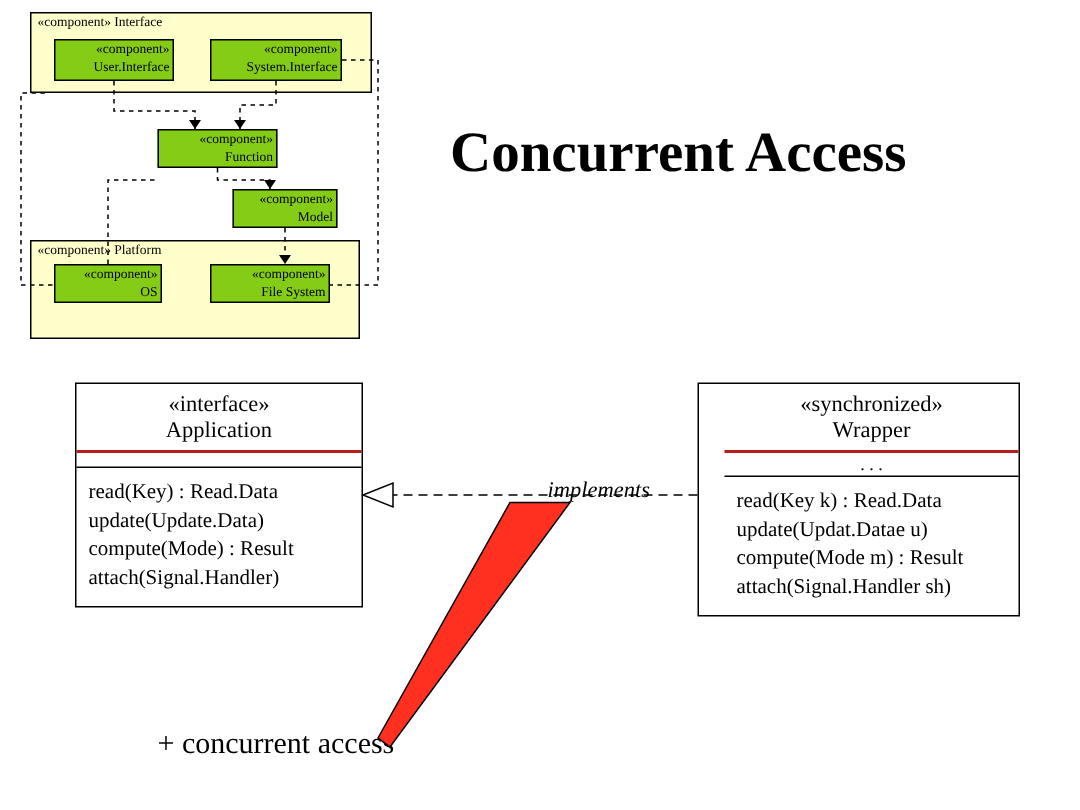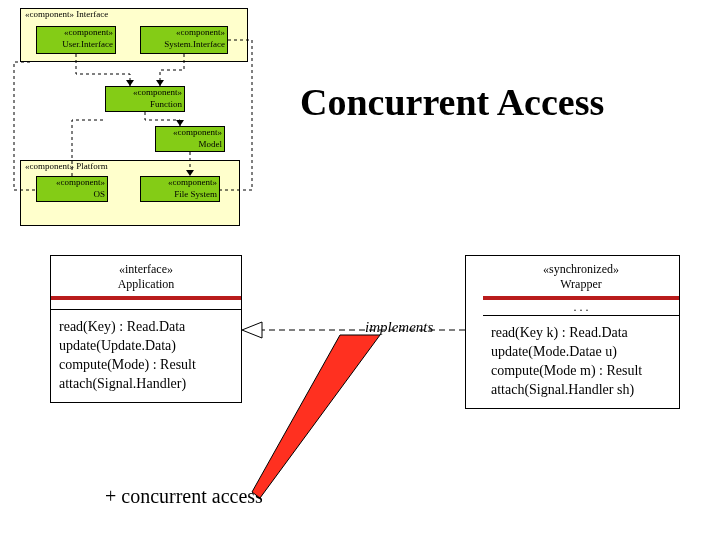--- a/index.html
+++ b/index.html
@@ -25,23 +25,23 @@
     position: absolute;
     font-size: 38px;
     font-weight: bold;
   }
   .uml-box {
     position: absolute;
     border: 1px solid #000;
     background: #fff;
   }
   .uml-head {
-    border-bottom: 4px solid #b91c1c;
+    border-bottom: 2px solid #b91c1c;
     text-align: center;
-    font-size: 12px;
+    font-size: 15px;
     padding: 6px 4px 4px 4px;
   }
   .uml-mid {
     border-bottom: 1px solid #000;
     height: 10px;
     font-size: 12px;
     text-align: center;
   }
   .uml-body {
     font-size: 14px;
@@ -122,21 +122,21 @@
 </div>
 
 <div class="uml-box" style="left:465px; top:255px; width:215px;padding-left:17px;">
   <div class="uml-head">
     <div>«synchronized»</div>
     <div>Wrapper</div>
   </div>
   <div class="uml-mid" style="height:16px; line-height:14px;">. . .</div>
   <div class="uml-body">
     <div>read(Key k) : Read.Data</div>
-    <div>update(Mode.Datae u)</div>
+    <div>update(Updat.Datae u)</div>
     <div>compute(Mode m) : Result</div>
     <div>attach(Signal.Handler sh)</div>
   </div>
 </div>
 
 <div class="implements-label" style="left:365px; top:319px;">implements</div>
 
 <div class="concurrent-label" style="left:105px; top:485px;">+  concurrent access</div>
 
 <svg class="overlay">

